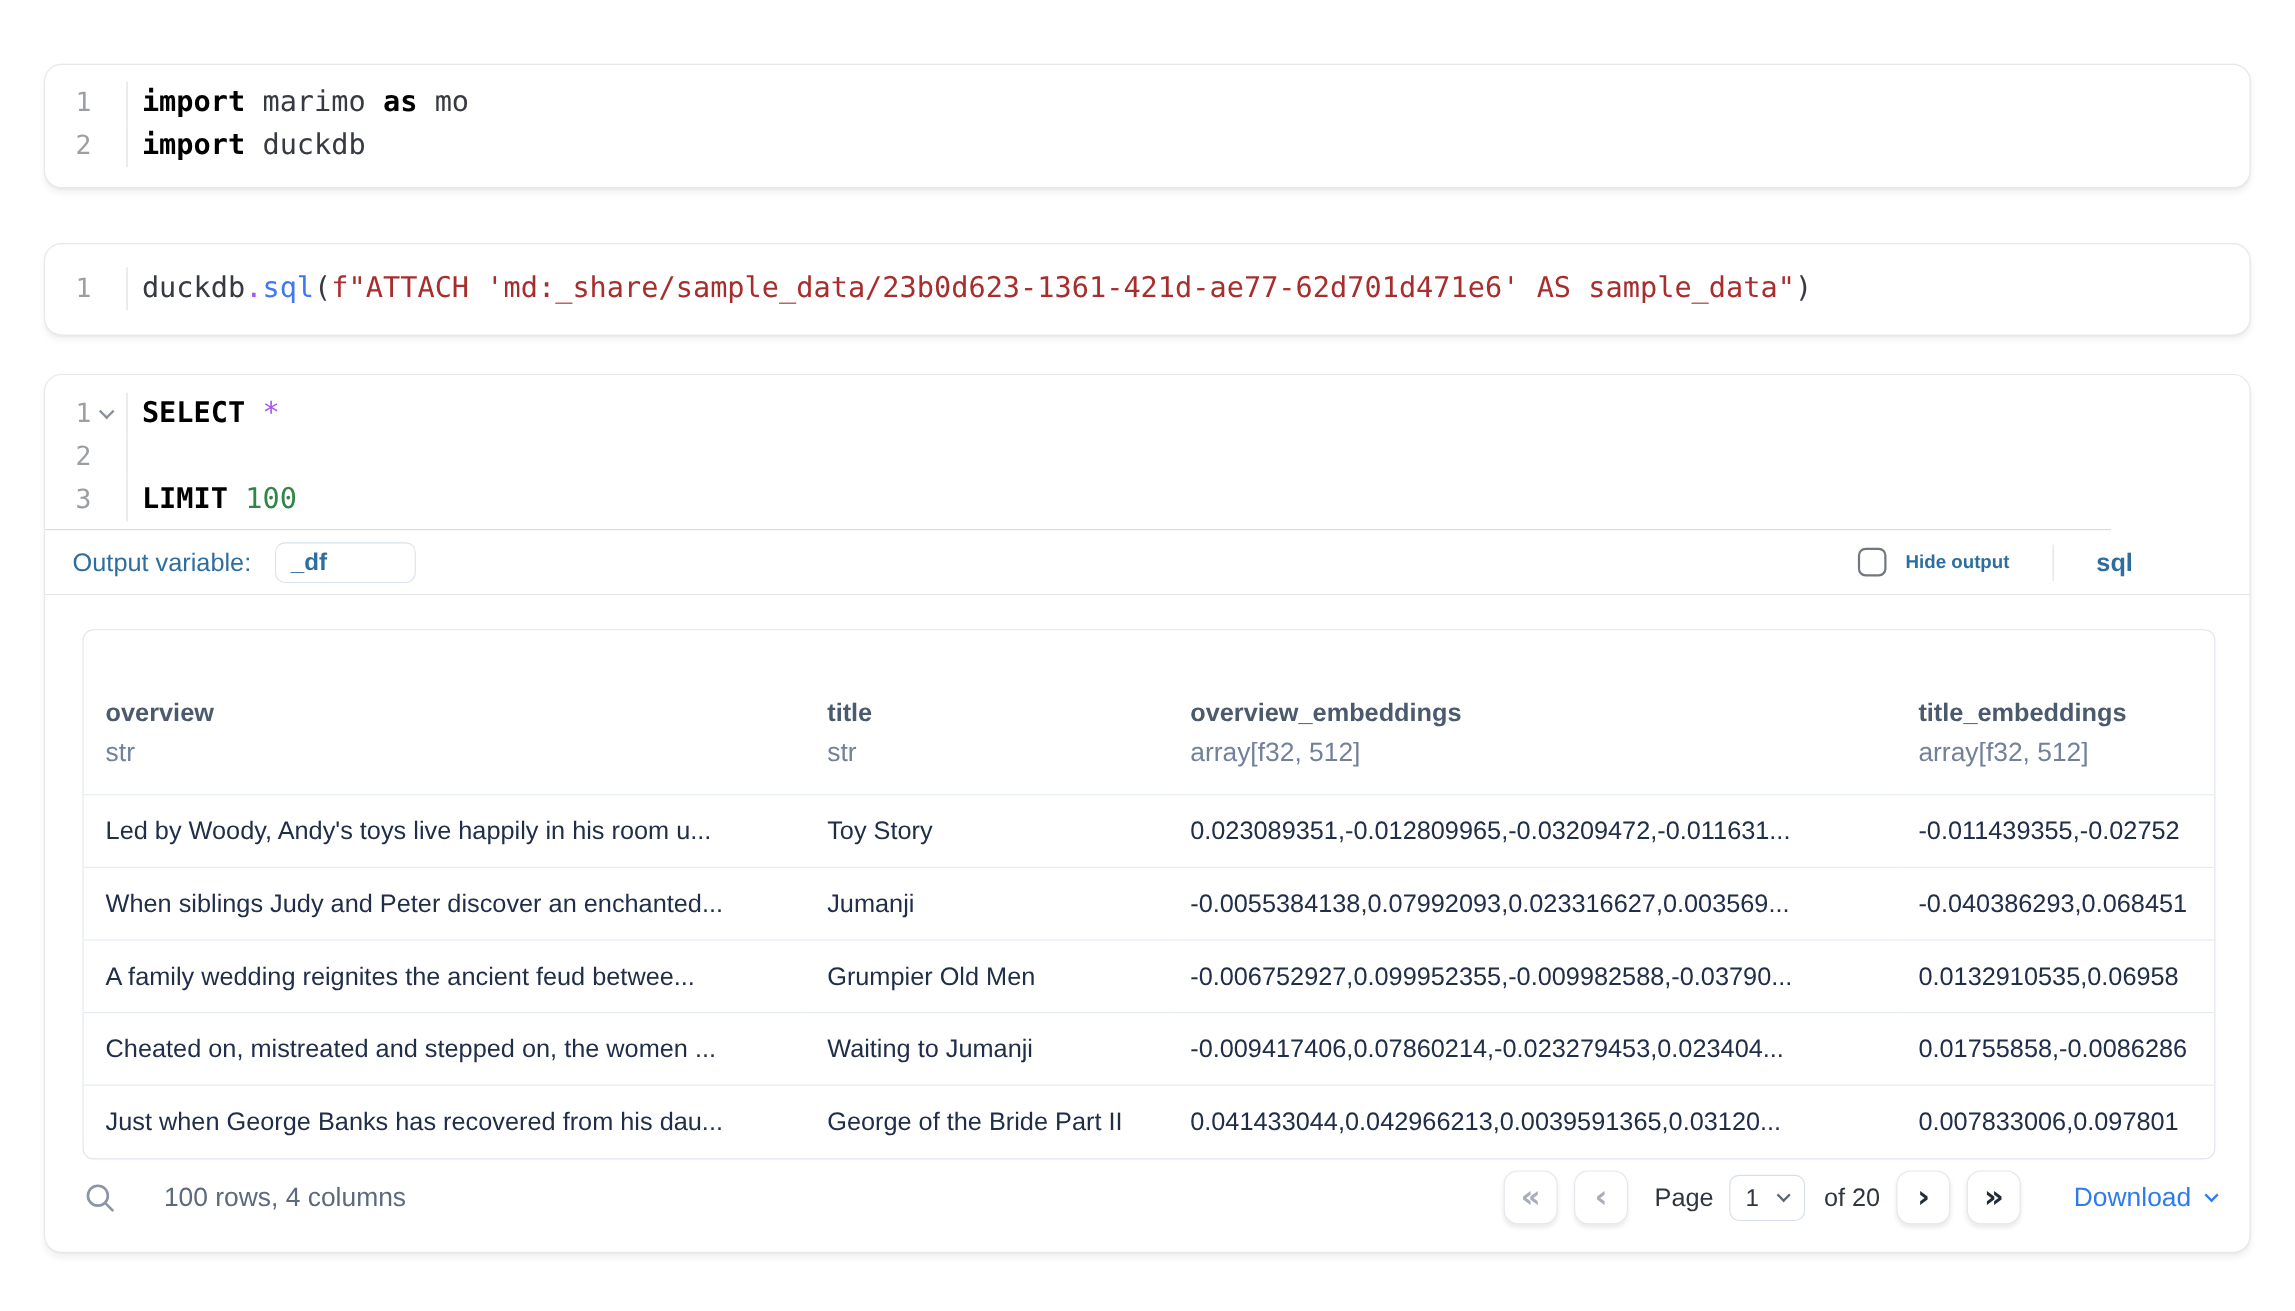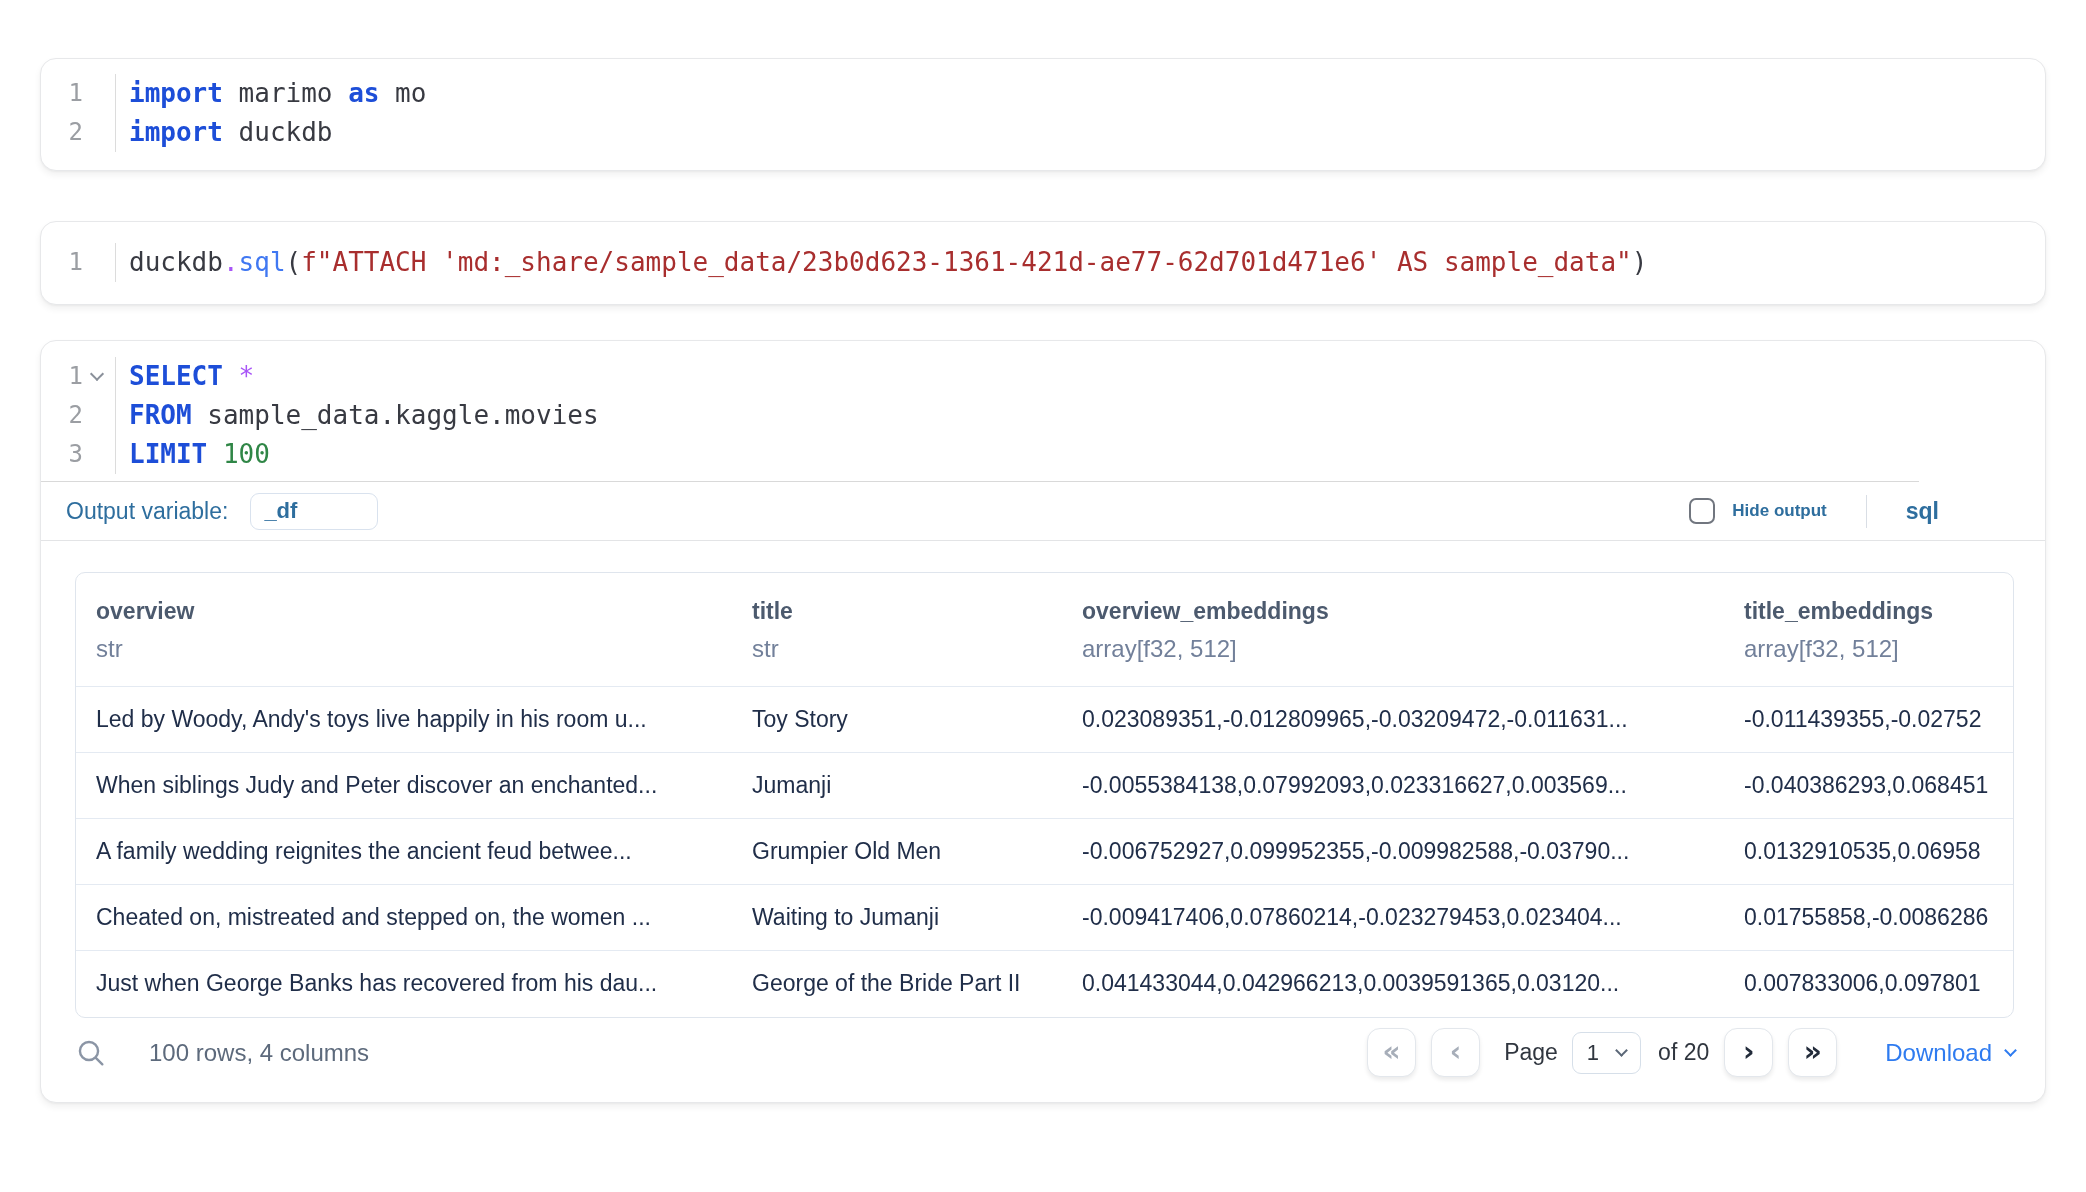--- a/index.html
+++ b/index.html
@@ -18,21 +18,21 @@
   
   .cm-line { display:flex; height:39px; line-height:39px;
     font-family:"DejaVu Sans Mono", monospace; font-size:26px; }
   .lnum { flex:none; width:42px; text-align:right; color:#9b9ea3; font-size:24px; }
   .foldcol { flex:none; width:33px; position:relative; border-right:1px solid #dcdcdc; }
   .chev { display:inline-block; width:10px; height:10px;
     border-right:2.5px solid #8a909a; border-bottom:2.5px solid #8a909a;
     transform:rotate(45deg); }
   .chev-fold { position:absolute; left:9px; top:12px; }
   .codetext { padding-left:13px; white-space:pre; color:#383a42; }
-  .tk-kw  { color:#1d4ed8; font-weight:bold; }
+  .tk-kw  { color:#000000; font-weight:bold; }
   .tk-op  { color:#a855f7; }
   .tk-fn  { color:#4078f2; }
   .tk-str { color:#a82e2e; }
   .tk-num { color:#2f8646; }
   .tk-txt { color:#383a42; }
 
   #code-divider { margin:7px 126px 0 0; border-bottom:1px solid #d9d9d9; }
 
   
   .output-bar { display:flex; align-items:center; height:58px; padding:0 106px 0 25px; }
@@ -45,21 +45,21 @@
   .hide-label { margin-left:17px; color:#2e6e9e; font-weight:bold; font-size:17px; }
   .vdiv { width:1px; height:33px; background:#d9dee5; margin:0 39px; }
   .lang-label { color:#2e6e9e; font-weight:bold; font-size:23px; }
 
   .section-divider { border-top:1px solid #e3e4e6; }
 
   
   .table-wrap { margin:31px 31px 0 34px; border:1px solid #dfe5ed; border-radius:10px; overflow:hidden; }
   table { width:100%; border-collapse:collapse; table-layout:fixed; }
   th { padding:25px 10px 23px 20px; text-align:left; vertical-align:top; }
-  .col-name { font-size:23px; font-weight:bold; color:#4c5a6e; }
+  .col-name { font-size:23px; font-weight:bold; color:#4c5a6e;margin-top:36px; }
   .col-type { font-size:24px; color:#72809a; margin-top:10px; font-weight:normal; }
   td { height:66px; border-top:1px solid #e4eaf2; font-size:23px; color:#202e49;
     padding:0 6px 0 20px; white-space:nowrap; overflow:hidden; }
 
   
   .table-footer { display:flex; align-items:center; height:84px; padding:2px 30px 16px 34px; }
   .summary { margin-left:42px; font-size:24px; color:#5d6a7c; }
   .pg-btn { width:49px; height:49px; margin-left:15px; background:#fff;
     border:1px solid #e3e7ec; border-radius:13px; box-shadow:0 3px 4px rgba(0,0,0,.08);
     display:flex; align-items:center; justify-content:center;
@@ -111,21 +111,20 @@
       <div class="cm-line">
         <span class="lnum">1</span>
         <span class="foldcol">
           <span class="chev chev-fold"></span>
         </span>
         <span class="codetext"><span class="tk-kw">SELECT</span><span class="tk-txt"> </span><span class="tk-op">*</span></span>
       </div>
       <div class="cm-line">
         <span class="lnum">2</span>
         <span class="foldcol"></span>
-        <span class="codetext"><span class="tk-kw">FROM</span><span class="tk-txt"> sample_data.kaggle.movies</span></span>
       </div>
       <div class="cm-line">
         <span class="lnum">3</span>
         <span class="foldcol"></span>
         <span class="codetext"><span class="tk-kw">LIMIT</span><span class="tk-txt"> </span><span class="tk-num">100</span></span>
       </div>
     </div>
   <div id="code-divider"></div>
 
   <div class="output-bar">

